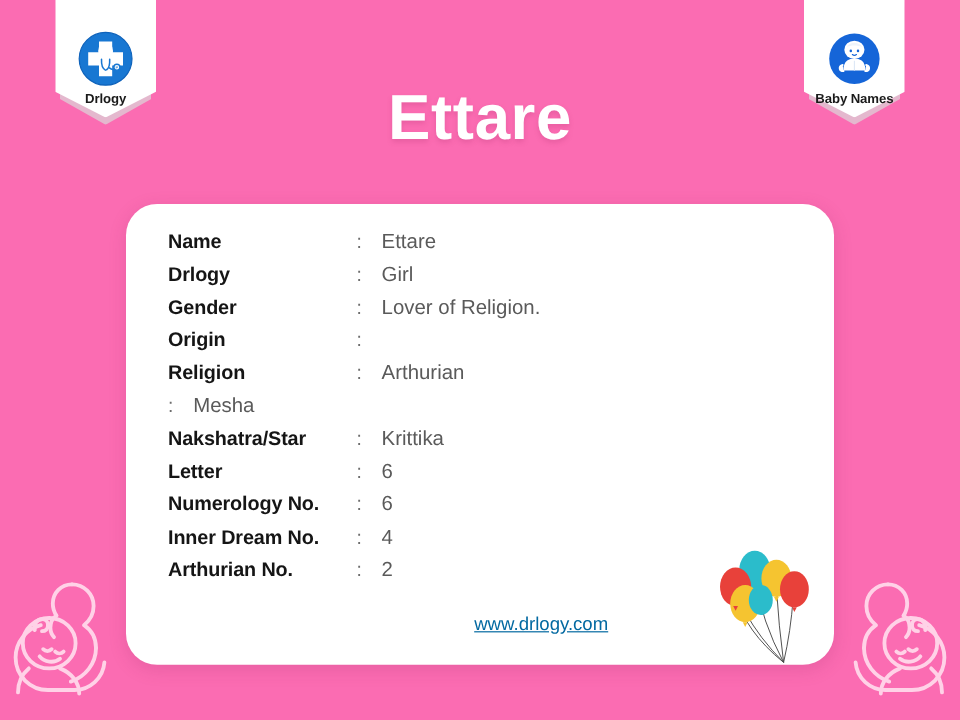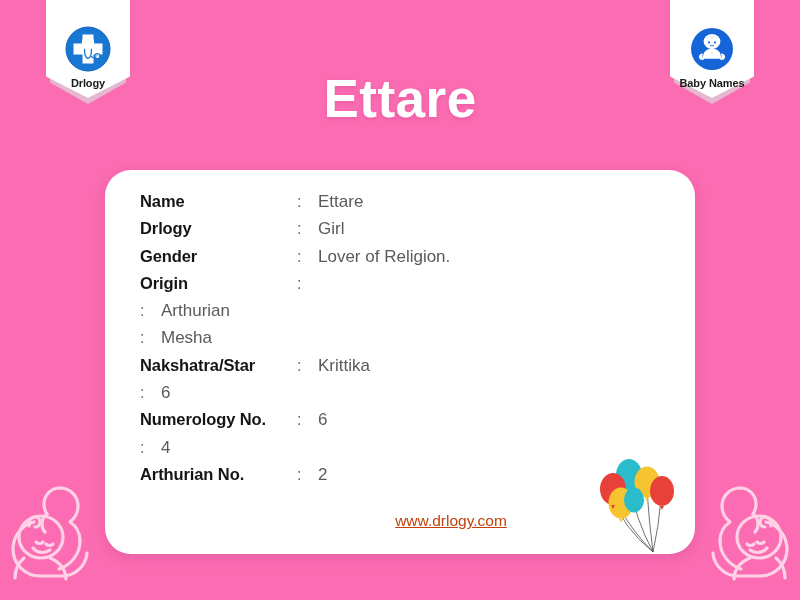--- a/index.html
+++ b/index.html
@@ -123,21 +123,21 @@
     white-space:nowrap;
   }
 
   .site-url {
     position:absolute;
     left:0;
     bottom:24px;
     width:692px;
     text-align:center;
     font-size:15.5px;
-    color:#c2410c;
+    color:#0369a1;
   }
 
   .balloons {
     position:absolute;
     right:8px;
     bottom:-6px;
     width:96px;
     height:112px;
   }
 </style>
@@ -203,42 +203,45 @@
     <div class="detail-row">
       <span class="detail-label">Gender</span>
       <span class="detail-sep">:</span>
       <span class="detail-value">Lover of Religion.</span>
     </div>
     <div class="detail-row">
       <span class="detail-label">Origin</span>
       <span class="detail-sep">:</span>
     </div>
     <div class="detail-row">
+      <span class="detail-label">Religion</span>
       <span class="detail-sep">:</span>
       <span class="detail-value">Arthurian</span>
     </div>
     <div class="detail-row">
       <span class="detail-sep">:</span>
       <span class="detail-value">Mesha</span>
     </div>
     <div class="detail-row">
       <span class="detail-label">Nakshatra/Star</span>
       <span class="detail-sep">:</span>
       <span class="detail-value">Krittika</span>
     </div>
     <div class="detail-row">
+      <span class="detail-label">Letter</span>
       <span class="detail-sep">:</span>
       <span class="detail-value">6</span>
     </div>
     <div class="detail-row">
       <span class="detail-label">Numerology No.</span>
       <span class="detail-sep">:</span>
       <span class="detail-value">6</span>
     </div>
     <div class="detail-row">
+      <span class="detail-label">Inner Dream No.</span>
       <span class="detail-sep">:</span>
       <span class="detail-value">4</span>
     </div>
     <div class="detail-row">
       <span class="detail-label">Arthurian No.</span>
       <span class="detail-sep">:</span>
       <span class="detail-value">2</span>
     </div>
   </div>
 

